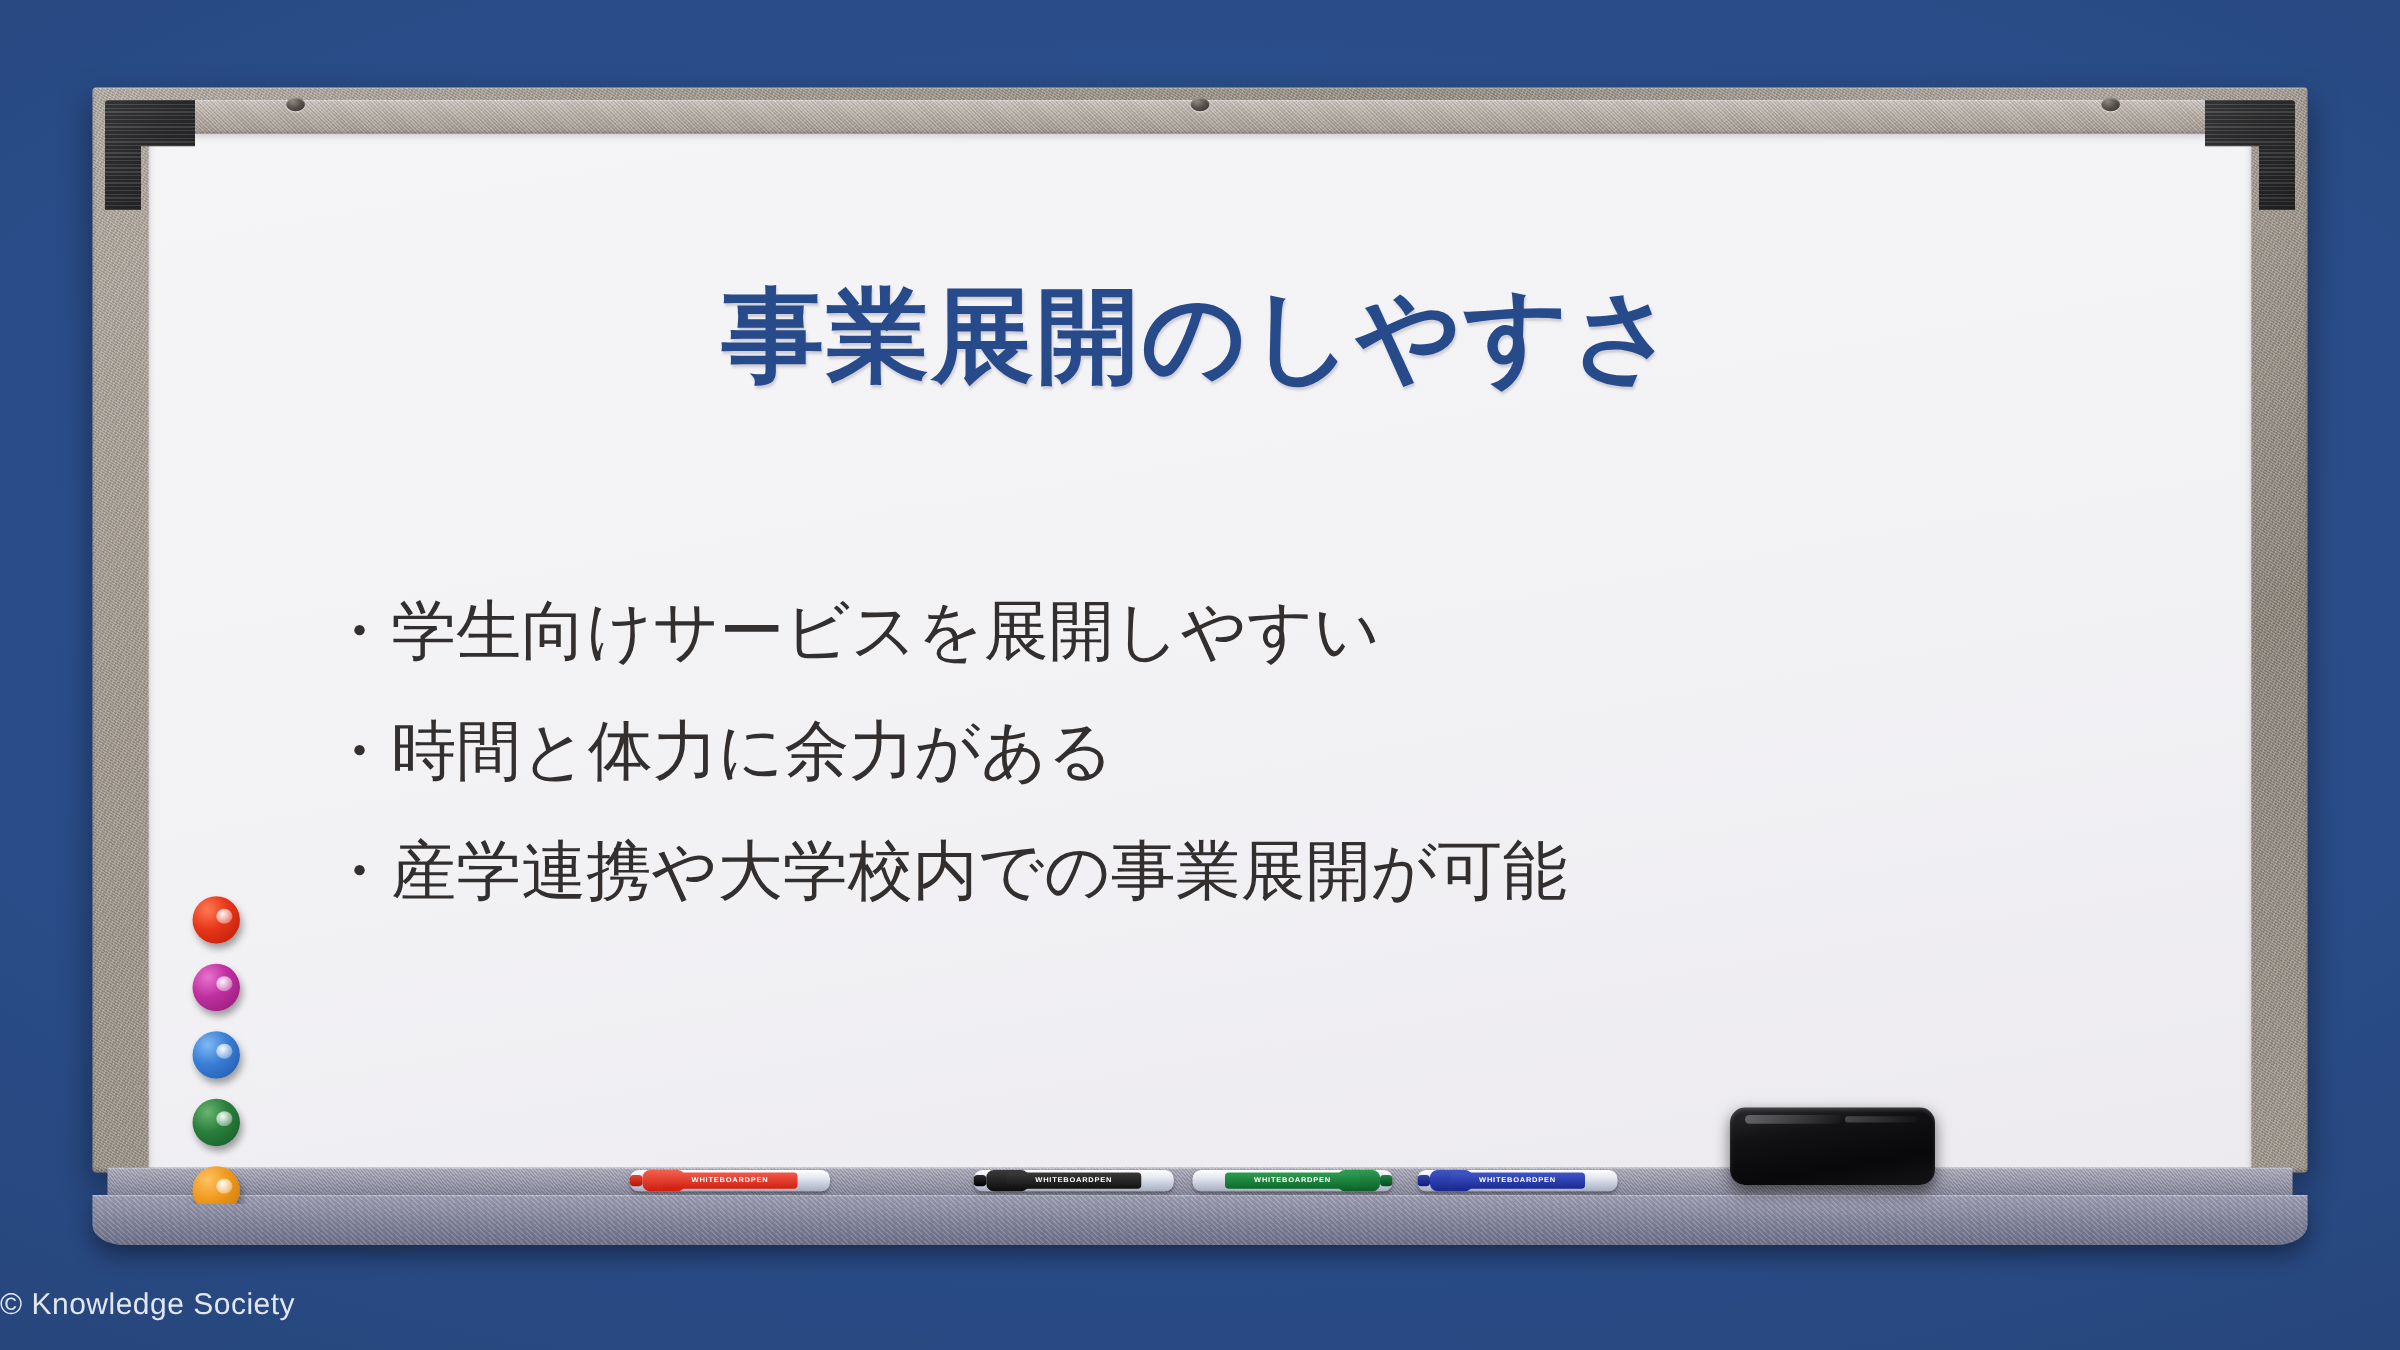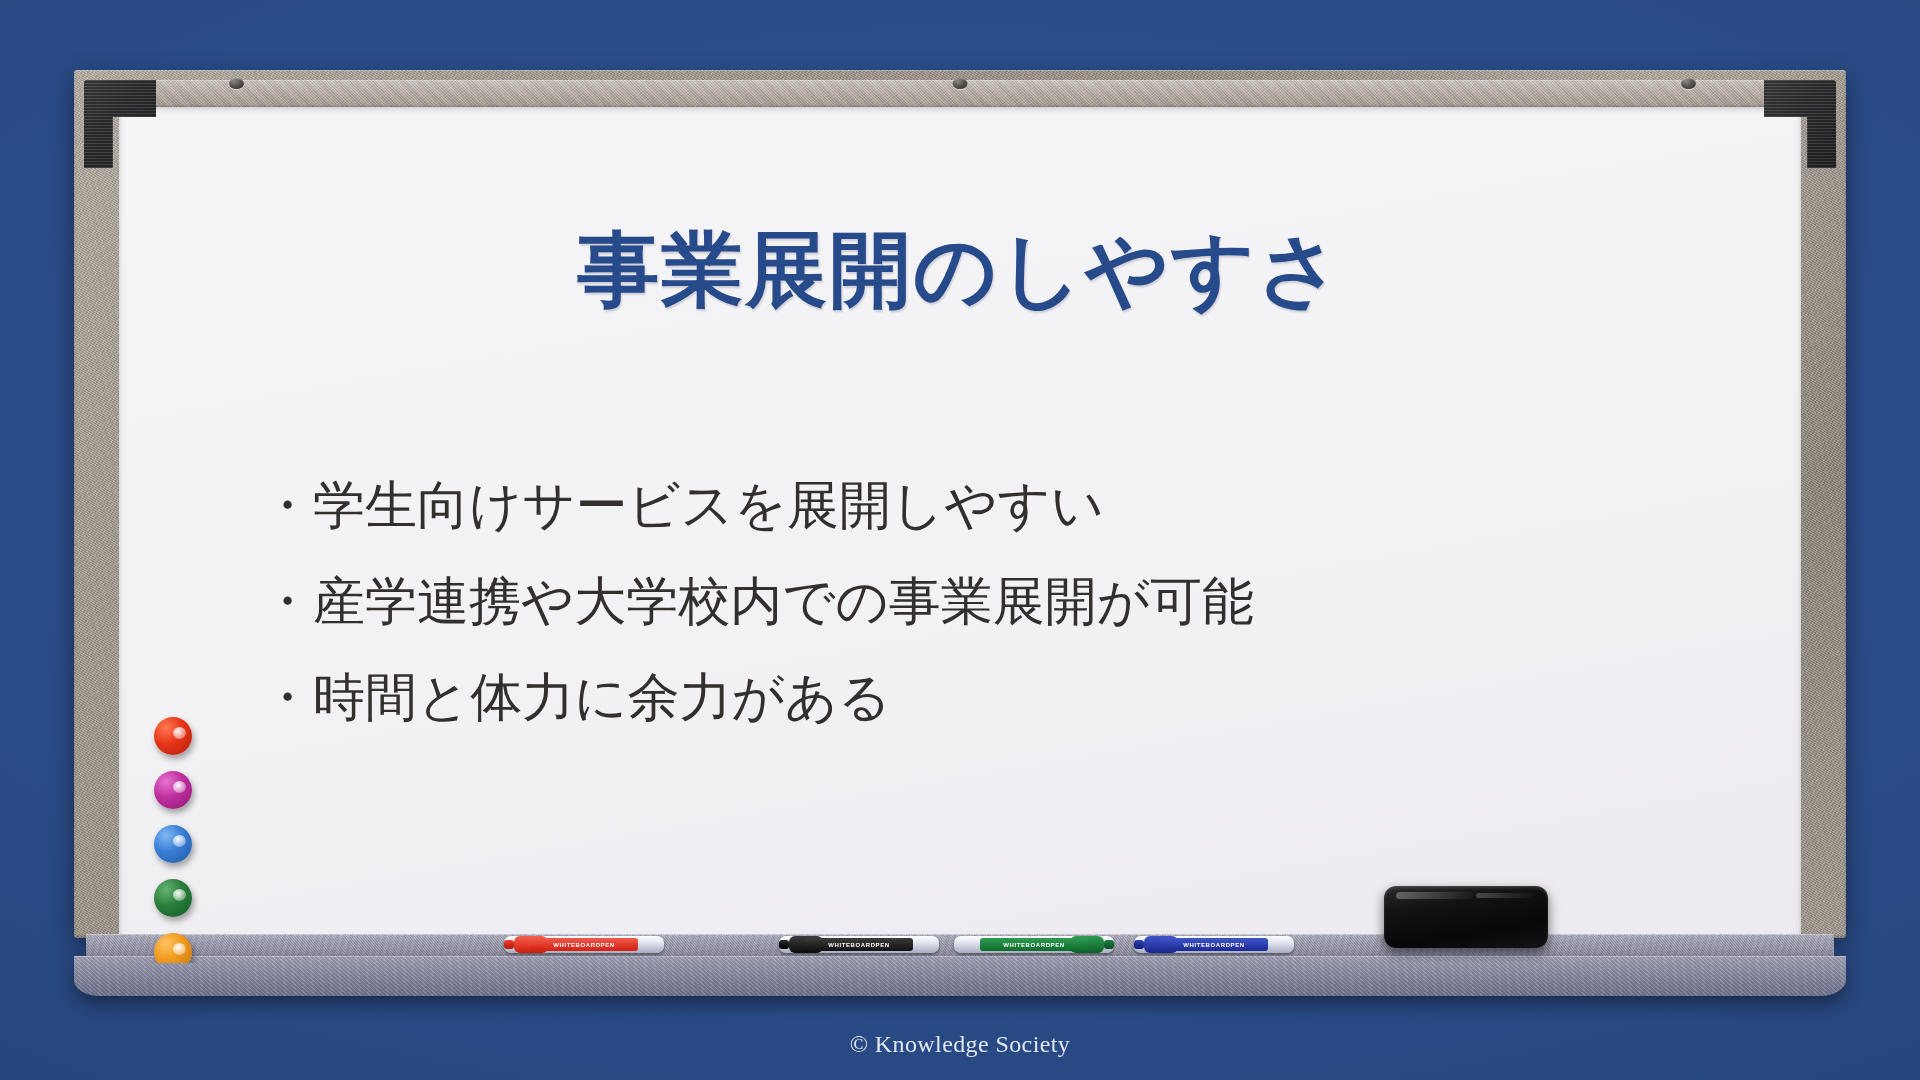--- a/index.html
+++ b/index.html
@@ -294,22 +294,22 @@
     color: #332f2f;
     margin-bottom: 44px;
     white-space: nowrap;
   }
 
   
   #footer {
     position: absolute;
     left: 0; right: 0;
     bottom: 22px;
-    text-align: center;
-    font-family: Liberation Serif, serif;
+    text-align: left;
+    font-family: Liberation Sans, sans-serif;
     font-size: 24px;
     color: #e2e6f0;
     letter-spacing: 0.4px;
   }
 </style>
 </head>
 <body>
 
 <div id="slide">
 
@@ -326,22 +326,22 @@
     <div class="corner" id="corner-tr"></div>
 
     <div id="board-surface">
 
       <div id="content">
 
         <h1 id="title">事業展開のしやすさ</h1>
 
         <div id="bullets">
           <div class="bullet">・学生向けサービスを展開しやすい</div>
+          <div class="bullet">・時間と体力に余力がある</div>
           <div class="bullet">・産学連携や大学校内での事業展開が可能</div>
-          <div class="bullet">・時間と体力に余力がある</div>
         </div>
 
       </div>
 
       <div id="magnets">
         <div class="magnet mg-red"></div>
         <div class="magnet mg-magenta"></div>
         <div class="magnet mg-blue"></div>
         <div class="magnet mg-green"></div>
         <div class="magnet mg-orange"></div>

